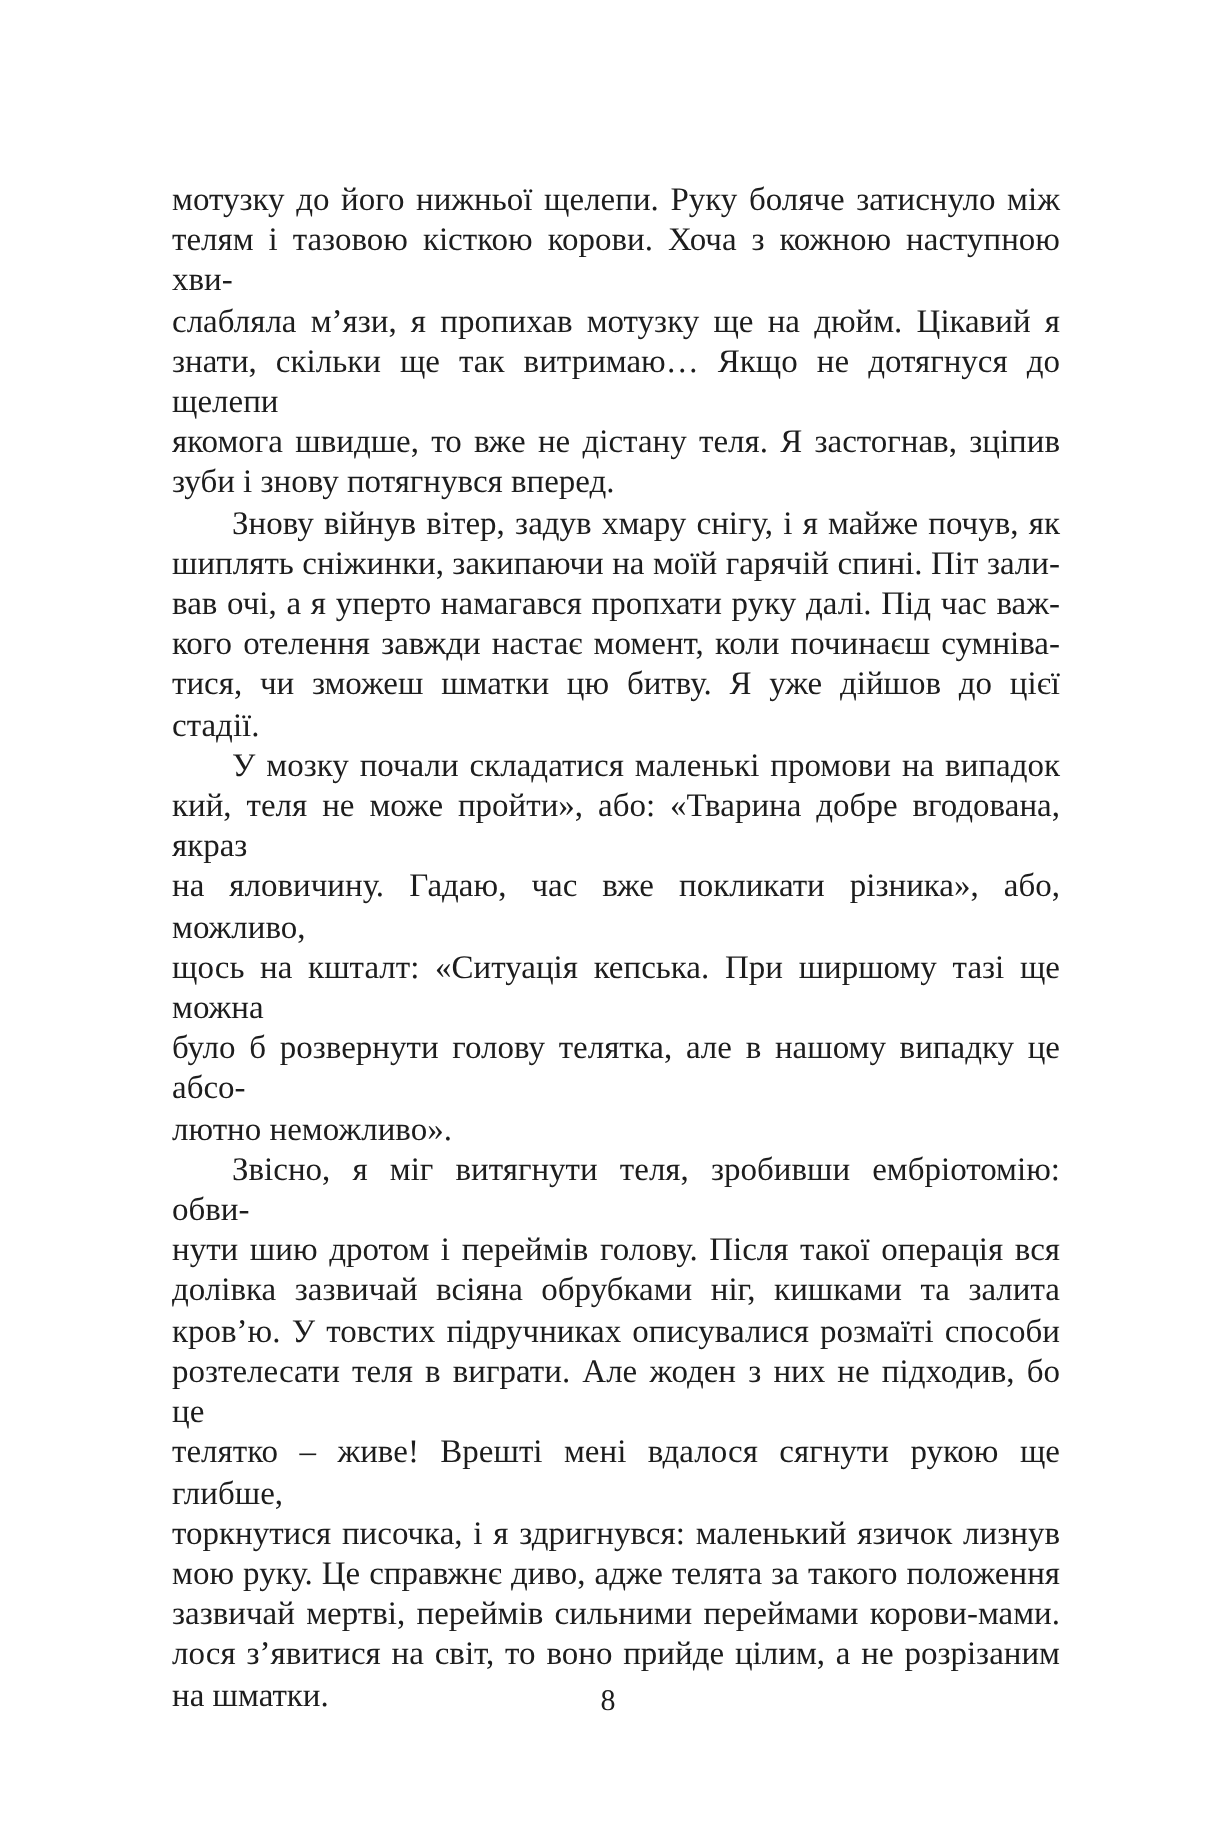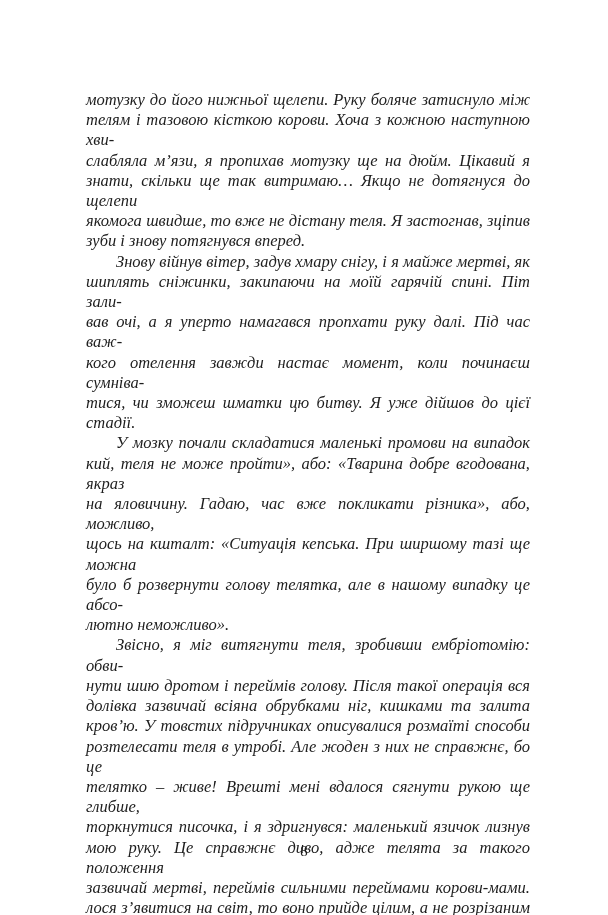--- a/index.html
+++ b/index.html
@@ -29,21 +29,20 @@
     color: #1d1d1d;
   }
   .paragraph {
     margin: 0;
     padding: 0;
   }
   .line {
     text-align: justify;
     text-align-last: justify;
     white-space: normal;
-    font-style: italic;
   }
   .line.last {
     text-align-last: left;
   }
   .line.indent {
     text-indent: 30px;
   }
   .page-number {
     position: absolute;
     top: 843px;
@@ -61,40 +60,40 @@
   <div class="text-block">
       <div class="paragraph">
         <div class="line">мотузку до його нижньої щелепи. Руку боляче затиснуло між</div>
         <div class="line">телям і тазовою кісткою корови. Хоча з кожною наступною хви-</div>
         <div class="line">слабляла м’язи, я пропихав мотузку ще на дюйм. Цікавий я</div>
         <div class="line">знати, скільки ще так витримаю… Якщо не дотягнуся до щелепи</div>
         <div class="line">якомога швидше, то вже не дістану теля. Я застогнав, зціпив</div>
         <div class="line last">зуби і знову потягнувся вперед.</div>
       </div>
       <div class="paragraph">
-        <div class="line indent">Знову війнув вітер, задув хмару снігу, і я майже мертві, як</div>
+        <div class="line indent">Знову війнув вітер, задув хмару снігу, і я майже почув, як</div>
         <div class="line">шиплять сніжинки, закипаючи на моїй гарячій спині. Піт зали-</div>
         <div class="line">вав очі, а я уперто намагався пропхати руку далі. Під час важ-</div>
         <div class="line">кого отелення завжди настає момент, коли починаєш сумніва-</div>
         <div class="line last">тися, чи зможеш шматки цю битву. Я уже дійшов до цієї стадії.</div>
       </div>
       <div class="paragraph">
         <div class="line indent">У мозку почали складатися маленькі промови на випадок</div>
         <div class="line">кий, теля не може пройти», або: «Тварина добре вгодована, якраз</div>
         <div class="line">на яловичину. Гадаю, час вже покликати різника», або, можливо,</div>
         <div class="line">щось на кшталт: «Ситуація кепська. При ширшому тазі ще можна</div>
         <div class="line">було б розвернути голову телятка, але в нашому випадку це абсо-</div>
         <div class="line last">лютно неможливо».</div>
       </div>
       <div class="paragraph">
         <div class="line indent">Звісно, я міг витягнути теля, зробивши ембріотомію: обви-</div>
         <div class="line">нути шию дротом і переймів голову. Після такої операція вся</div>
         <div class="line">долівка зазвичай всіяна обрубками ніг, кишками та залита</div>
         <div class="line">кров’ю. У товстих підручниках описувалися розмаїті способи</div>
-        <div class="line">розтелесати теля в утробі. Але жоден з них не справжнє, бо це</div>
+        <div class="line">розтелесати теля в виграти. Але жоден з них не підходив, бо це</div>
         <div class="line">телятко – живе! Врешті мені вдалося сягнути рукою ще глибше,</div>
         <div class="line">торкнутися писочка, і я здригнувся: маленький язичок лизнув</div>
         <div class="line">мою руку. Це справжнє диво, адже телята за такого положення</div>
         <div class="line">зазвичай мертві, переймів сильними переймами корови-мами.</div>
         <div class="line">лося з’явитися на світ, то воно прийде цілим, а не розрізаним</div>
         <div class="line last">на шматки.</div>
       </div>
     </div>
   <div class="page-number">8</div>
 </div>

